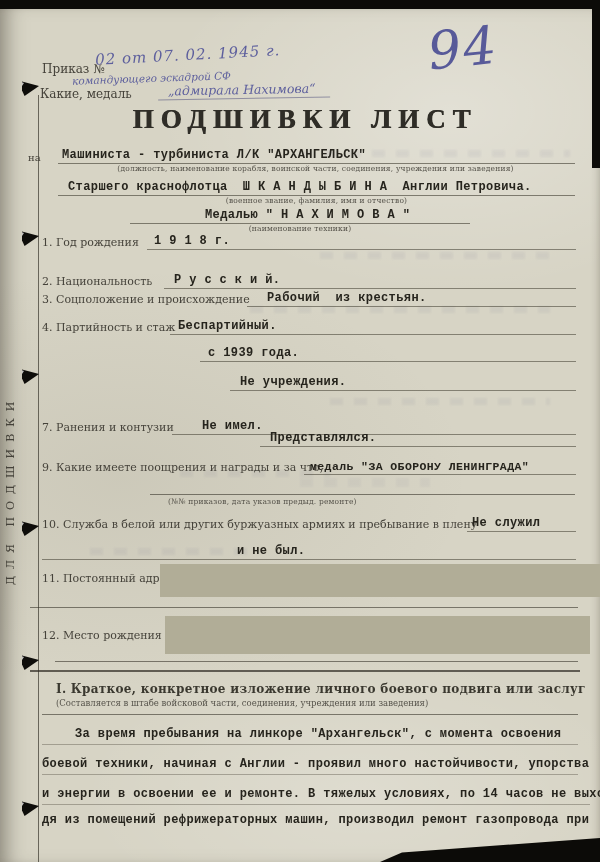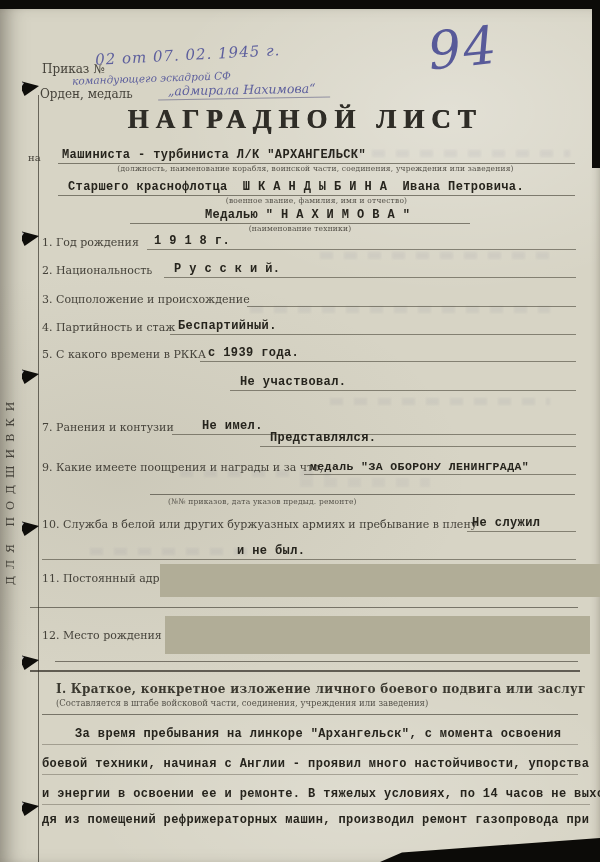--- a/index.html
+++ b/index.html
@@ -93,69 +93,69 @@
 <div class="smudge" style="left:300px;top:150px;width:270px"></div>
 <div class="smudge" style="left:320px;top:252px;width:240px"></div>
 <div class="smudge" style="left:250px;top:306px;width:300px"></div>
 <div class="smudge" style="left:330px;top:398px;width:220px"></div>
 <div class="smudge" style="left:180px;top:470px;width:150px"></div>
 <div class="smudge" style="left:90px;top:548px;width:160px"></div>
 
 <div class="order-row printed">Приказ №</div>
 <div class="hw hw-order">02 от 07. 02. 1945 г.</div>
 <div class="hw hw-issuer">командующего эскадрой СФ</div>
-<div class="medal-row printed">Орден, медаль</div>
+<div class="medal-row printed">Какие, медаль</div>
 <div class="hw hw-medal">„адмирала Нахимова“</div>
 <div class="sheet-no">94</div>
 
-<div class="title">НАГРАДНОЙ ЛИСТ</div>
+<div class="title">ПОДШИВКИ ЛИСТ</div>
 
 <div class="printed" style="position:absolute;left:28px;top:152px;font-size:10px">на</div>
 <div class="fline" style="left:58px;right:25px;top:145px;height:18px">
   <span class="val" style="left:4px">Машиниста - турбиниста Л/К "АРХАНГЕЛЬСК"</span>
 </div>
 <div class="cap caption" style="left:56px;right:25px;top:164px">(должность, наименование корабля, воинской части, соединения, учреждения или заведения)</div>
 
 <div class="fline" style="left:58px;right:25px;top:177px;height:18px">
-  <span class="val" style="left:10px">Старшего краснофлотца  Ш К А Н Д Ы Б И Н А  Ивана Петровича.</span>
+  <span class="val" style="left:10px">Старшего краснофлотца  Ш К А Н Д Ы Б И Н А  Англии Петровича.</span>
 </div>
 <div class="cap caption" style="left:58px;right:25px;top:196px">(военное звание, фамилия, имя и отчество)</div>
 
 <div class="fline" style="left:130px;right:130px;top:205px;height:18px">
   <span class="val" style="left:75px">Медалью " Н А Х И М О В А "</span>
 </div>
 <div class="cap caption" style="left:130px;right:130px;top:224px">(наименование техники)</div>
 
 <div class="row" style="top:233px">
   <span class="lbl printed">1. Год рождения</span>
   <div class="ln" style="left:105px"></div>
   <span class="val" style="left:112px">1 9 1 8 г.</span>
 </div>
-<div class="row" style="top:261px">
+<div class="row" style="top:272px">
   <span class="lbl printed">2. Национальность</span>
   <div class="ln" style="left:122px"></div>
   <span class="val" style="left:132px">Р у с с к и й.</span>
 </div>
 <div class="row" style="top:290px">
   <span class="lbl printed">3. Соцположение и происхождение</span>
   <div class="ln" style="left:205px"></div>
+  <span class="val" style="left:225px">Рабочий  из крестьян.</span>
 </div>
 <div class="row" style="top:318px">
   <span class="lbl printed">4. Партийность и стаж</span>
   <div class="ln" style="left:128px"></div>
   <span class="val" style="left:136px">Беспартийный.</span>
 </div>
 <div class="row" style="top:345px">
-  <span class="lbl printed">5. С какого времени в РККА</span>
   <div class="ln" style="left:158px"></div>
   <span class="val" style="left:166px">с 1939 года.</span>
 </div>
 <div class="row" style="top:374px">
   <div class="ln" style="left:188px"></div>
-  <span class="val" style="left:198px">Не участвовал.</span>
+  <span class="val" style="left:198px">Не учреждения.</span>
 </div>
 <div class="row" style="top:418px">
   <span class="lbl printed">7. Ранения и контузии</span>
   <div class="ln" style="left:130px"></div>
   <span class="val" style="left:160px">Не имел.</span>
 </div>
 <div class="row" style="top:430px">
   <div class="ln" style="left:218px"></div>
   <span class="val" style="left:228px">Представлялся.</span>
 </div>

